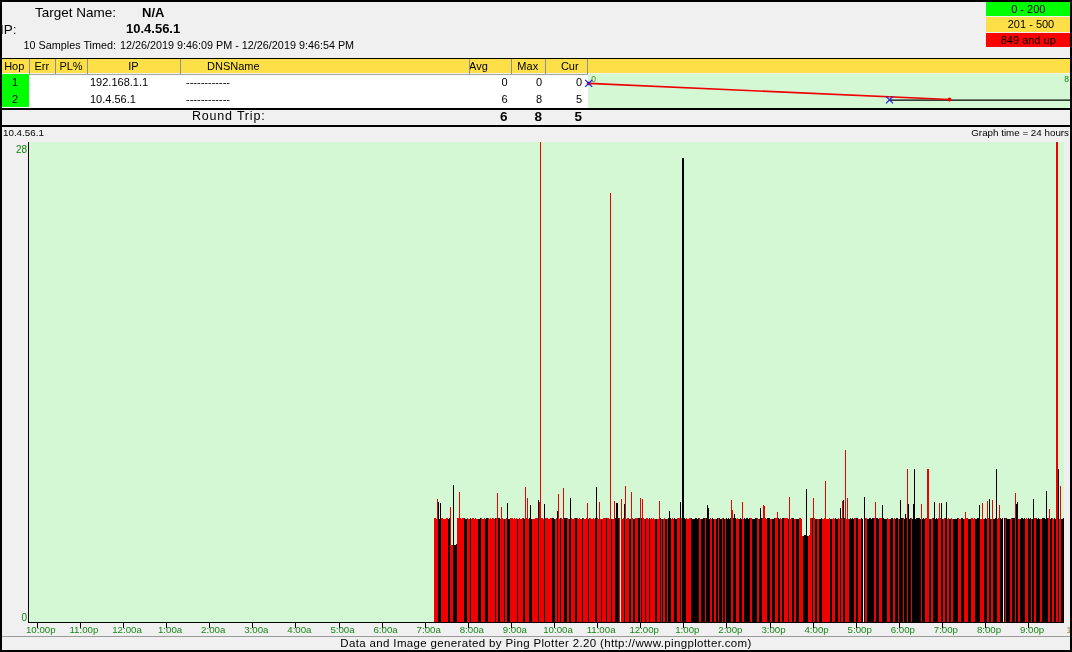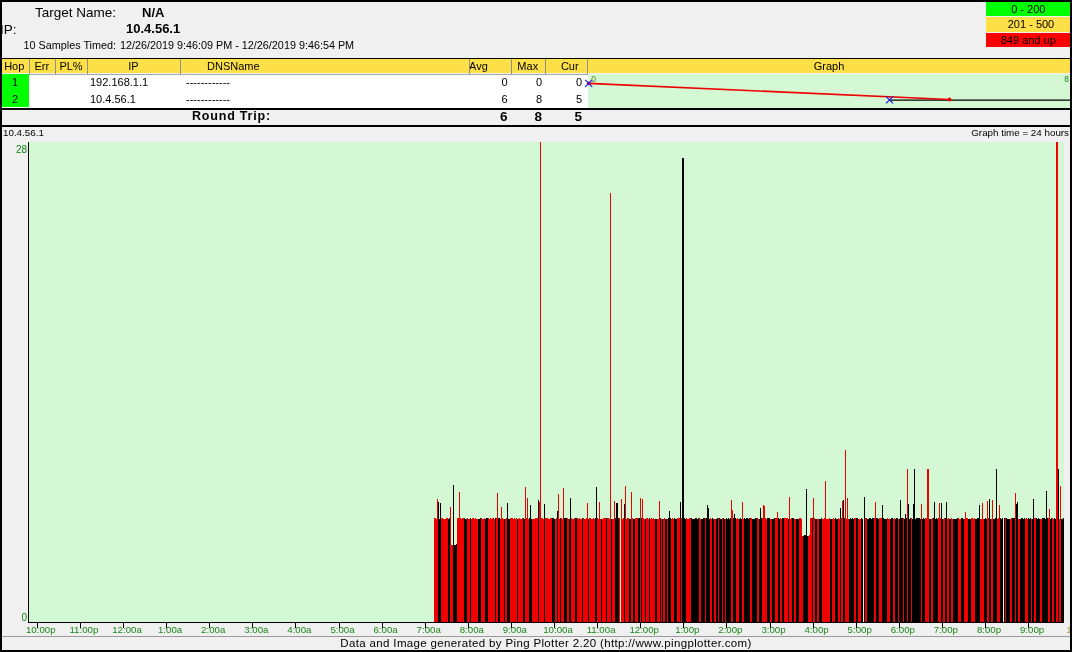--- a/index.html
+++ b/index.html
@@ -24,21 +24,20 @@
 
 <div class="abs" style="left:0;top:59.2px;width:1072px;height:14.3px;background:#fde047;font-size:11px;color:#000;">
   <div class="abs" style="left:0;top:1px;width:28.5px;text-align:center;">Hop</div>
   <div class="abs" style="left:28.5px;top:1px;width:26.5px;text-align:center;">Err</div>
   <div class="abs" style="left:55px;top:1px;width:32px;text-align:center;">PL%</div>
   <div class="abs" style="left:87px;top:1px;width:93px;text-align:center;">IP</div>
   <div class="abs" style="left:180px;top:1px;width:289px;margin-left:27px;">DNSName</div>
   <div class="abs" style="left:469px;top:1px;width:41.5px;text-align:left;">Avg</div>
   <div class="abs" style="left:510.5px;top:1px;width:34.5px;text-align:center;">Max</div>
   <div class="abs" style="left:545px;top:1px;width:41.5px;text-align:center;padding-left:8px;">Cur</div>
-  <div class="abs" style="left:586.5px;top:1px;width:485px;text-align:center;">Graph</div>
 </div>
 
 <div class="abs" style="top:58.5px;height:15px;left:28.5px;width:1px;background:#909090;"></div>
 <div class="abs" style="top:58.5px;height:15px;left:55px;width:1px;background:#909090;"></div>
 <div class="abs" style="top:58.5px;height:15px;left:87px;width:1px;background:#909090;"></div>
 <div class="abs" style="top:58.5px;height:15px;left:180px;width:1px;background:#909090;"></div>
 <div class="abs" style="top:58.5px;height:15px;left:469px;width:1px;background:#909090;"></div>
 <div class="abs" style="top:58.5px;height:15px;left:510.5px;width:1px;background:#909090;"></div>
 <div class="abs" style="top:58.5px;height:15px;left:545px;width:1px;background:#909090;"></div>
 <div class="abs" style="top:58.5px;height:15px;left:586.5px;width:1px;background:#909090;"></div>
@@ -70,21 +69,21 @@
   <line x1="1.7" y1="9.4" x2="362.5" y2="25.5" stroke="#ee0000" stroke-width="1.6"></line>
   <circle cx="1.7" cy="9.4" r="1.9" fill="#ee0000"></circle>
   <circle cx="362.5" cy="25.5" r="1.9" fill="#ee0000"></circle>
   <path d="M-1.8 5.9 L5.2 12.9 M5.2 5.9 L-1.8 12.9" stroke="#2222dd" stroke-width="1.3" fill="none"></path>
   <path d="M299 22.4 L306 29.4 M306 22.4 L299 29.4" stroke="#2222dd" stroke-width="1.3" fill="none"></path>
 </svg>
 
 <div class="abs blk" style="left:0;top:107.9px;width:1072px;height:2.4px;"></div>
 
 <div class="abs" style="left:0;top:110.2px;width:1072px;height:14.3px;background:#f0f0f0;">
-  <div class="abs" style="left:181px;top:-1.6px;font-size:12.5px;font-weight:bold;letter-spacing:0.8px;color:#000;padding-left:11px;">Round Trip:</div>
+  <div class="abs" style="left:181px;top:-1.6px;font-size:12.5px;font-weight:normal;letter-spacing:0.8px;color:#000;padding-left:11px;">Round Trip:</div>
   <div class="abs" style="left:469px;top:-1.2px;width:38.5px;text-align:right;font-size:13.5px;font-weight:bold;color:#000;">6</div>
   <div class="abs" style="left:510.5px;top:-1.2px;width:31.5px;text-align:right;font-size:13.5px;font-weight:bold;color:#000;">8</div>
   <div class="abs" style="left:545px;top:-1.2px;width:37px;text-align:right;font-size:13.5px;font-weight:bold;color:#000;">5</div>
 </div>
 <div class="abs blk" style="left:0;top:124.5px;width:1072px;height:2.4px;"></div>
 
 <div class="abs" style="left:3px;top:127.2px;font-size:9.8px;color:#000;">10.4.56.1</div>
 <div class="abs" style="right:3px;top:127.2px;font-size:9.8px;color:#000;">Graph time = 24 hours</div>
 
 <svg class="abs" style="left:0;top:141px;" width="1072" height="496" viewBox="0 141 1072 496" shape-rendering="crispEdges">

